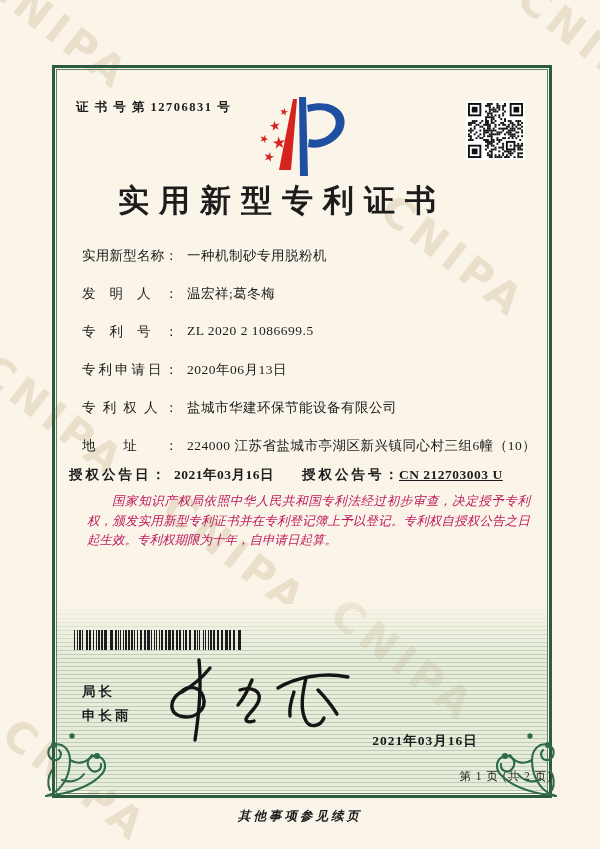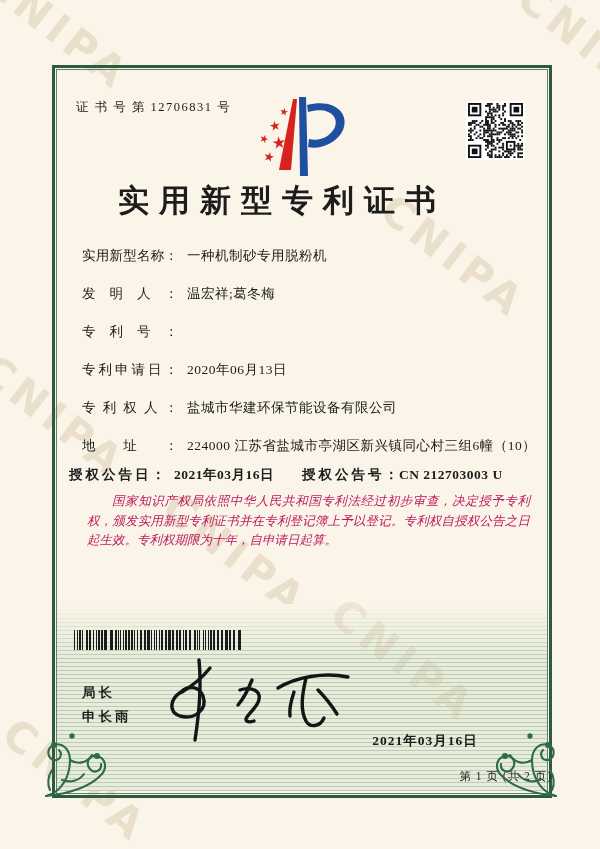--- a/index.html
+++ b/index.html
@@ -25,41 +25,41 @@
   
   .band{
     position:absolute; left:57px; top:604px; width:490px; height:187px; z-index:2;
     background-color:#e7ecdb;
     background-image:
       linear-gradient(180deg,#faf5e8 0px,rgba(250,245,232,0.55) 22px,rgba(250,245,232,0) 52px),
       repeating-linear-gradient(0deg,rgba(104,143,108,0.34) 0 1px,rgba(0,0,0,0) 1px 4px);
   }
   
   .abs{position:absolute; z-index:4;}
-  .cert-no{left:76px; top:99px; font-size:12.5px; font-weight:normal; letter-spacing:1.5px;}
+  .cert-no{left:76px; top:99px; font-size:12.5px; font-weight:bold; letter-spacing:1.5px;}
   .logo{left:232px; top:92px; width:136px; height:90px;}
   .qr{left:466px; top:101px; width:59px; height:59px; background:#fff; padding:2px; box-sizing:border-box;}
   .qr svg{display:block; width:55px; height:55px;}
   .title{
     left:0; top:180px; width:543px; text-align:center;
     font-size:31px; font-weight:bold; letter-spacing:10px; padding-left:21px; box-sizing:border-box;
   }
   .fields{left:82px; top:247px; width:440px;}
   .frow{display:flex; align-items:flex-start; height:38px; font-size:13.5px; font-weight:400;}
   .flabel{display:inline-block; width:96px; text-align:justify; text-align-last:justify; flex:none;}
   .fvalue{margin-left:9px; letter-spacing:0.5px; white-space:nowrap;}
   .grant{left:69px; top:466px; width:450px; display:flex; align-items:baseline; font-size:13.5px; font-weight:600;}
   .grant .flabel{width:96px;}
   .grant .v1{width:128px; margin-left:9px; letter-spacing:0.5px;}
-  .grant .v2{margin-left:1px; letter-spacing:0.5px;}
+  .grant .v2{margin-left:1px; letter-spacing:0.5px;text-decoration:underline;}
   .paras{left:87px; top:492px; width:443px; font-size:12.5px; line-height:19.5px;
     font-style:italic; font-weight:500; text-align:justify; color:#be185d;}
   .paras p{margin:0; text-indent:2em;}
   .barcode{left:74px; top:630px; width:172px; height:20px;}
-  .signer{left:82px; top:681px; font-family:Liberation Serif, serif;
+  .signer{left:82px; top:681px; font-family:Liberation Mono, monospace;
     font-weight:bold; font-size:13.5px; letter-spacing:3px; line-height:24px;}
   .signature{left:148px; top:650px; width:220px; height:95px;}
   .issue-date{left:340px; top:732px; width:170px; text-align:center; font-size:13.5px;
     font-weight:600; letter-spacing:1px;}
   .page-ind{left:52px; top:769px; width:500px; text-align:right; font-size:11.5px; letter-spacing:1px;}
   .footer-note{left:0; top:808px; width:600px; text-align:center; font-size:12.5px;
     font-style:italic; font-weight:600; letter-spacing:3px;}
   
   .flourish{position:absolute; z-index:5; width:88px; height:88px;}
   .flourish.bl{left:38px; top:712px;}
@@ -413,20 +413,21 @@
     <div class="frow">
       <span class="flabel">实用新型名称：</span>
       <span class="fvalue">一种机制砂专用脱粉机</span>
     </div>
     <div class="frow">
       <span class="flabel">发明人：</span>
       <span class="fvalue">温宏祥;葛冬梅</span>
     </div>
     <div class="frow">
       <span class="flabel">专利号：</span>
+      <span class="fvalue">ZL 2020 2 1086699.5</span>
     </div>
     <div class="frow">
       <span class="flabel">专利申请日：</span>
       <span class="fvalue">2020年06月13日</span>
     </div>
     <div class="frow">
       <span class="flabel">专利权人：</span>
       <span class="fvalue">盐城市华建环保节能设备有限公司</span>
     </div>
     <div class="frow">
@@ -525,20 +526,21 @@
         <path d="M170,40 C177,47 184,56 189,64"></path>
         <path d="M146,42 C143,51 141,59 142,66"></path>
       </g>
     </svg>
   </div>
 
   <div class="abs issue-date">2021年03月16日</div>
 
   <div class="abs page-ind">第 1 页 (共 2 页)</div>
 
+  <div class="abs footer-note">其他事项参见续页</div>
 
   <svg class="flourish bl" viewBox="0 0 88 88">
     <g fill="none" stroke="#2f6a4b" stroke-width="2.1" stroke-linecap="round">
       <path d="M8,84 C24,80 32,64 32,48 C32,37 24,30 16,33 C8,36 9,46 16,48 C22,49 25,42 21,38"></path>
       <path d="M8,84 C26,82 48,78 62,64 C70,57 68,46 59,44 C51,43 47,51 52,57 C56,62 64,59 63,52"></path>
       <path d="M32,48 C40,53 49,51 54,43"></path>
       <path d="M24,68 C32,71 41,69 46,62"></path>
       <path d="M14,58 C10,64 9,72 12,78"></path>
       <circle cx="16" cy="33" r="2" fill="#2f6a4b"></circle>
       <circle cx="59" cy="44" r="2" fill="#2f6a4b"></circle>

